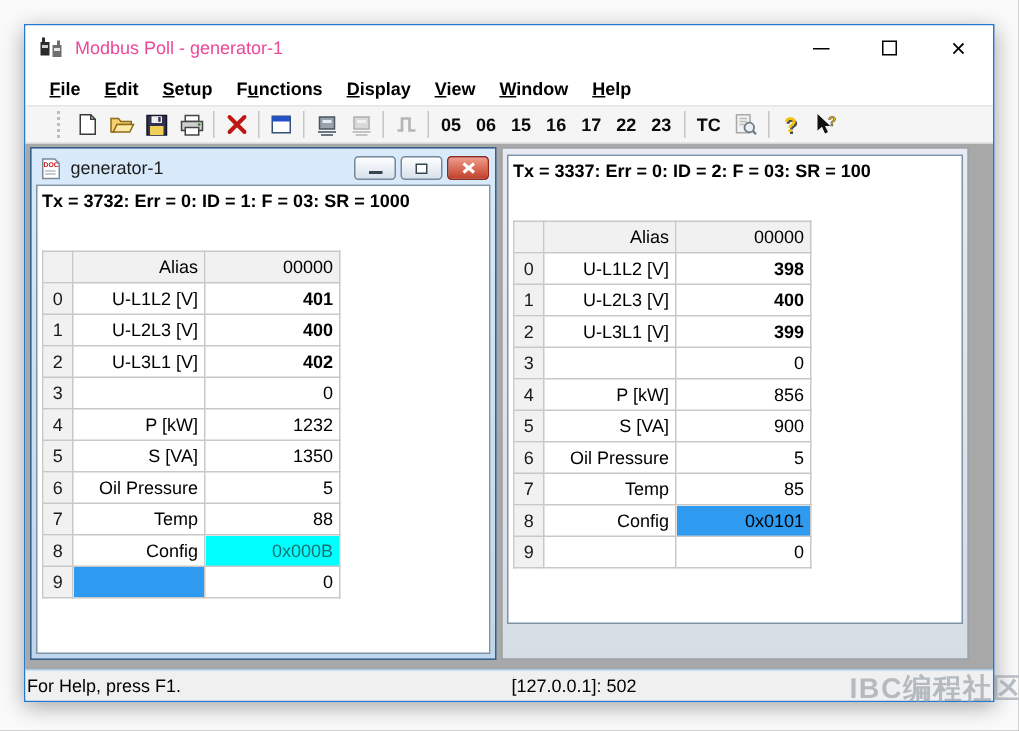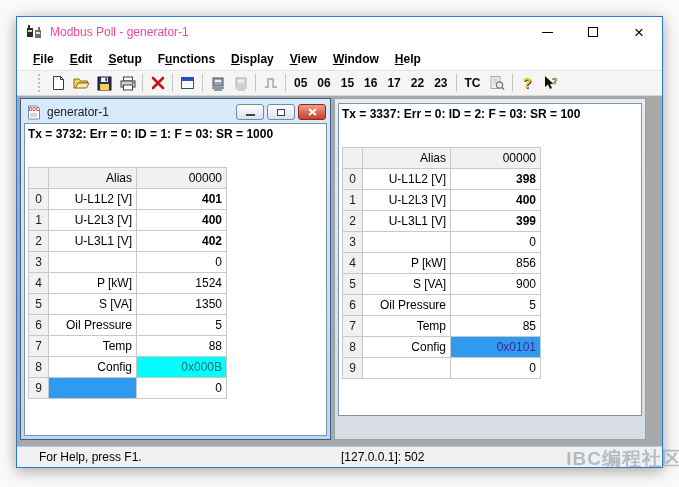--- a/index.html
+++ b/index.html
@@ -50,23 +50,23 @@
   .tx-line { font-size:12px; font-weight:bold; color:#000; padding:3px 0 0 3px; white-space:nowrap; overflow:hidden; }
   
   table.grid { position:absolute; left:3px; top:43px; border-collapse:collapse; font-size:12px; table-layout:fixed; }
   .grid td { border:1px solid #c8c8c8; height:21px; padding:0 4px; overflow:hidden; white-space:nowrap; }
   .grid .c-num { width:20px; background:#f1f1f1; text-align:center; color:#1a1a1a; padding:0 2px; }
   .grid .c-alias { width:88px; text-align:right; background:#fff; }
   .grid .c-value { width:90px; text-align:right; background:#fff; }
   .grid .hdr { background:#f1f1f1; }
   .grid .bold { font-weight:bold;margin-top:48px; }
   .cell-cyan { background:#00ffff !important; color:#0f766e; }
-  .cell-sel { background:#2e9bf0 !important; color:#4c1d95; }
-  
-  .statusbar { position:absolute; left:0; bottom:0; right:0; height:21px; background:#f0f0f0; border-top:1px solid #a9cdee; font-size:12px; color:#000; display:flex; align-items:center; padding-left:22px; }
+  .cell-sel { background:#2e9bf0 !important; color:#000000; }
+  
+  .statusbar { position:absolute; left:0; bottom:0; right:0; height:21px; background:#f0f0f0; border-top:1px solid #a9cdee; font-size:12px; color:#000; display:flex; align-items:center; padding-left:1px; }
   .status-div { position:absolute; left:325px; top:4px; bottom:4px; width:1px; background:#d6d6d6; }
   .status-conn { position:absolute; left:324px; top:0; bottom:0; display:flex; align-items:center; }
   
   .watermark { position:absolute; right:-3px; top:446px; font-size:19px; font-weight:bold; color:#8c98a3; opacity:.6; letter-spacing:1px; white-space:nowrap; z-index:50; }
   svg { display:block; }
 </style>
 </head>
 <body>
 
 <div class="app-window">
@@ -248,21 +248,21 @@
                 <td class="c-value bold">402</td>
               </tr>
           <tr>
                 <td class="c-num">3</td>
                 <td class="c-alias"></td>
                 <td class="c-value">0</td>
               </tr>
           <tr>
                 <td class="c-num">4</td>
                 <td class="c-alias">P [kW]</td>
-                <td class="c-value">1524</td>
+                <td class="c-value">1232</td>
               </tr>
           <tr>
                 <td class="c-num">5</td>
                 <td class="c-alias">S [VA]</td>
                 <td class="c-value">1350</td>
               </tr>
           <tr>
                 <td class="c-num">6</td>
                 <td class="c-alias">Oil Pressure</td>
                 <td class="c-value">5</td>

